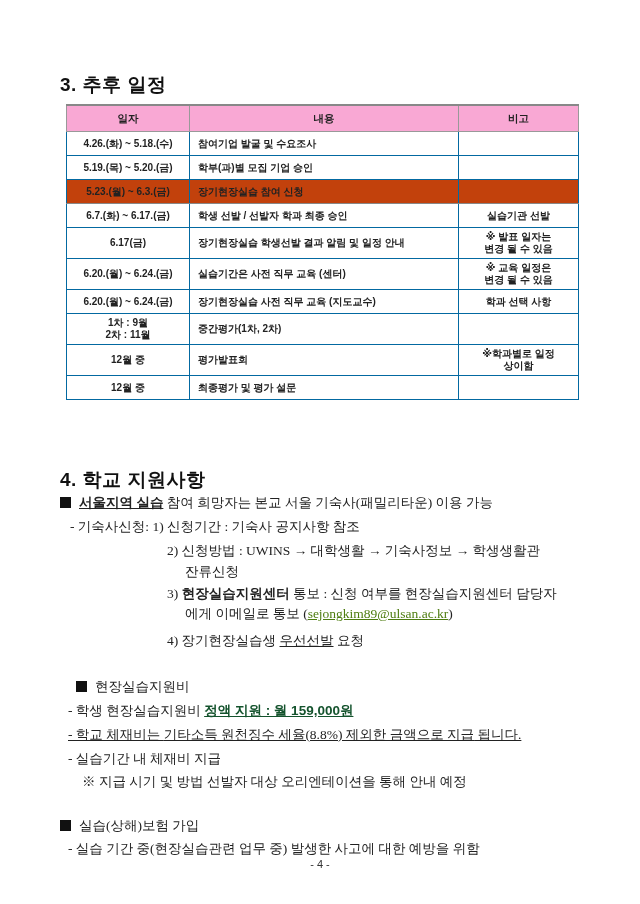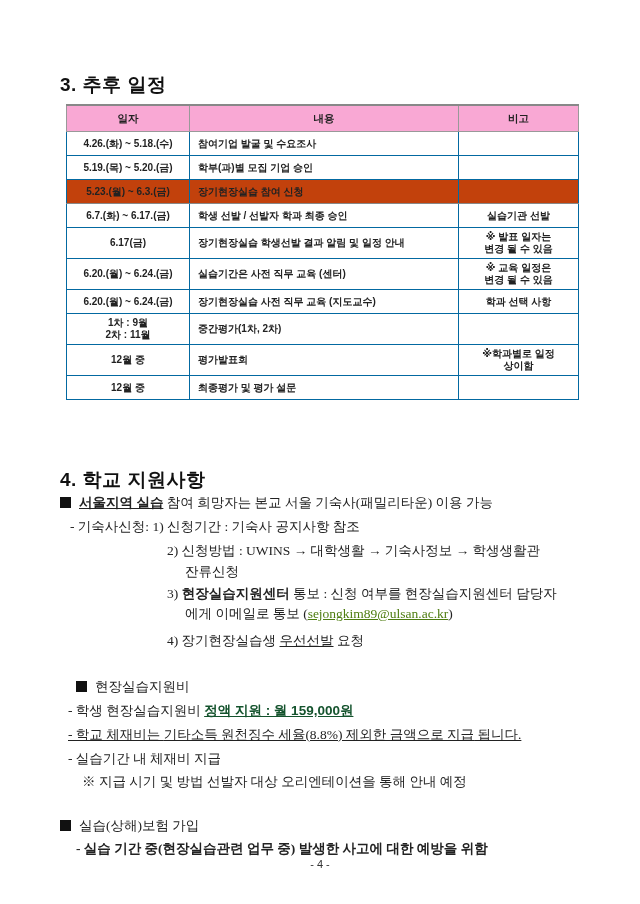--- a/index.html
+++ b/index.html
@@ -139,16 +139,16 @@
   </div>
   <div class="line" style="left:68px; top:726px;text-decoration:underline;">
     <span>- 학교 체재비는 </span><span class="u">기타소득 원천징수 세율(8.8%) 제외한 금액으로 지급</span><span> 됩니다.</span>
   </div>
   <div class="line" style="left:68px; top:750px;">- 실습기간 내 체재비 지급</div>
   <div class="line" style="left:82px; top:773px;">※ 지급 시기 및 방법 선발자 대상 오리엔테이션을 통해 안내 예정</div>
 
   <div class="line" style="left:60px; top:817px;">
     <span class="sq"></span><span>실습(상해)보험 가입</span>
   </div>
-  <div class="line" style="left:76px; top:840px;font-weight:bold;">- 실습 기간 중(현장실습관련 업무 중) 발생한 사고에 대한 예방을 위함</div>
+  <div class="line" style="left:68px; top:840px;">- 실습 기간 중(현장실습관련 업무 중) 발생한 사고에 대한 예방을 위함</div>
 
   <div class="pageno">- 4 -</div>
 </div>
 
 </body></html>

